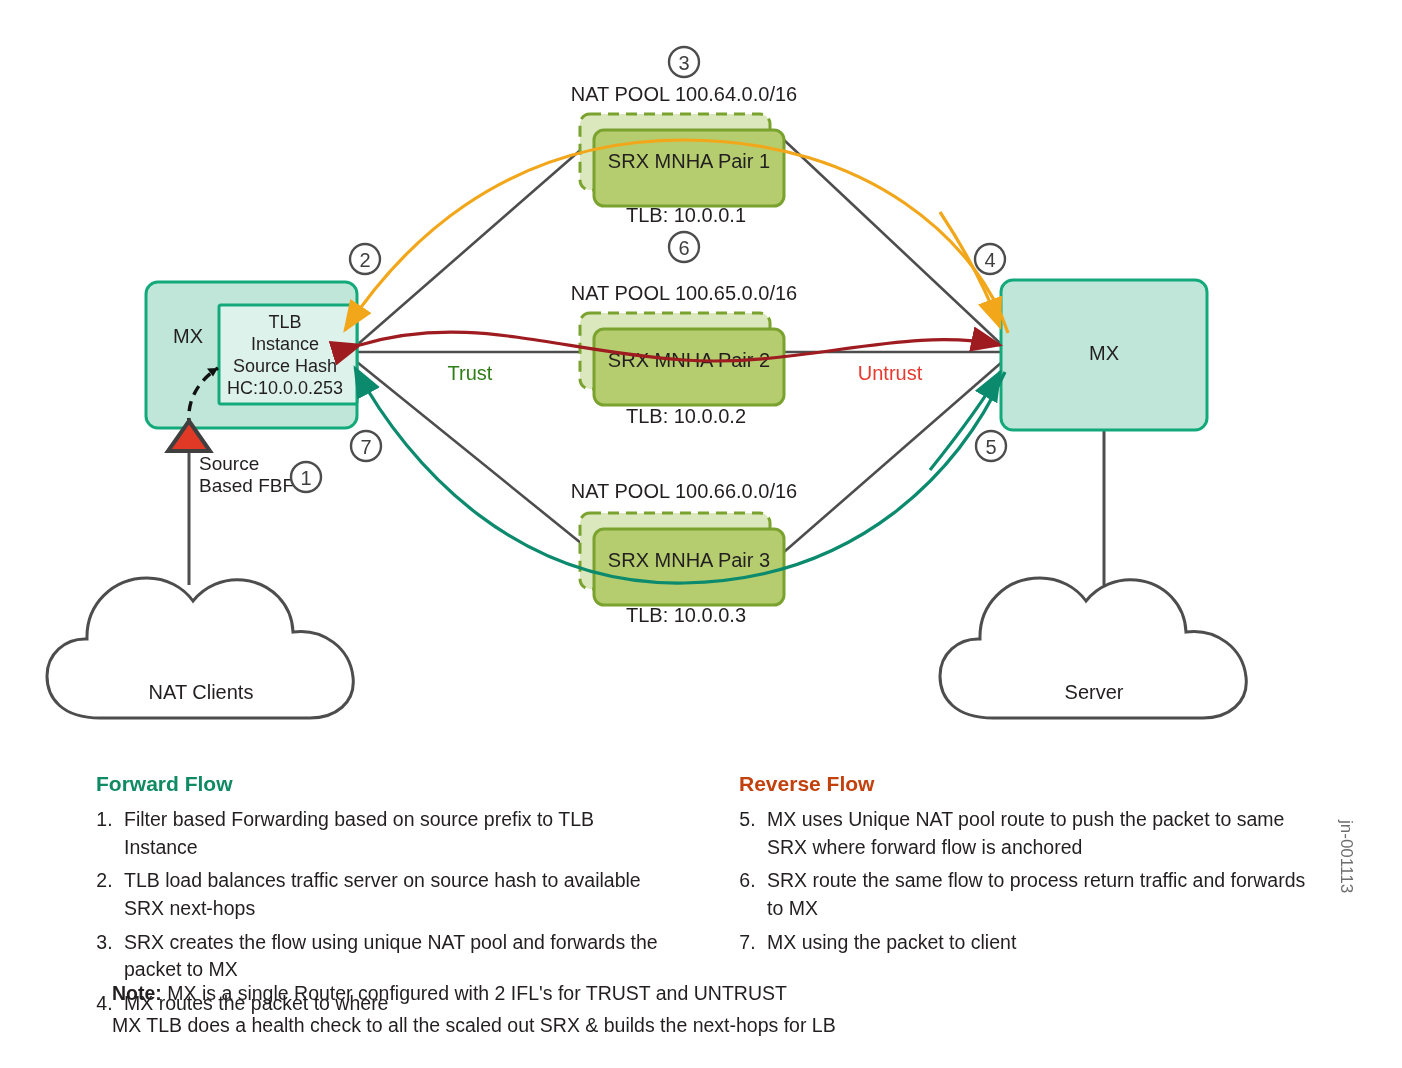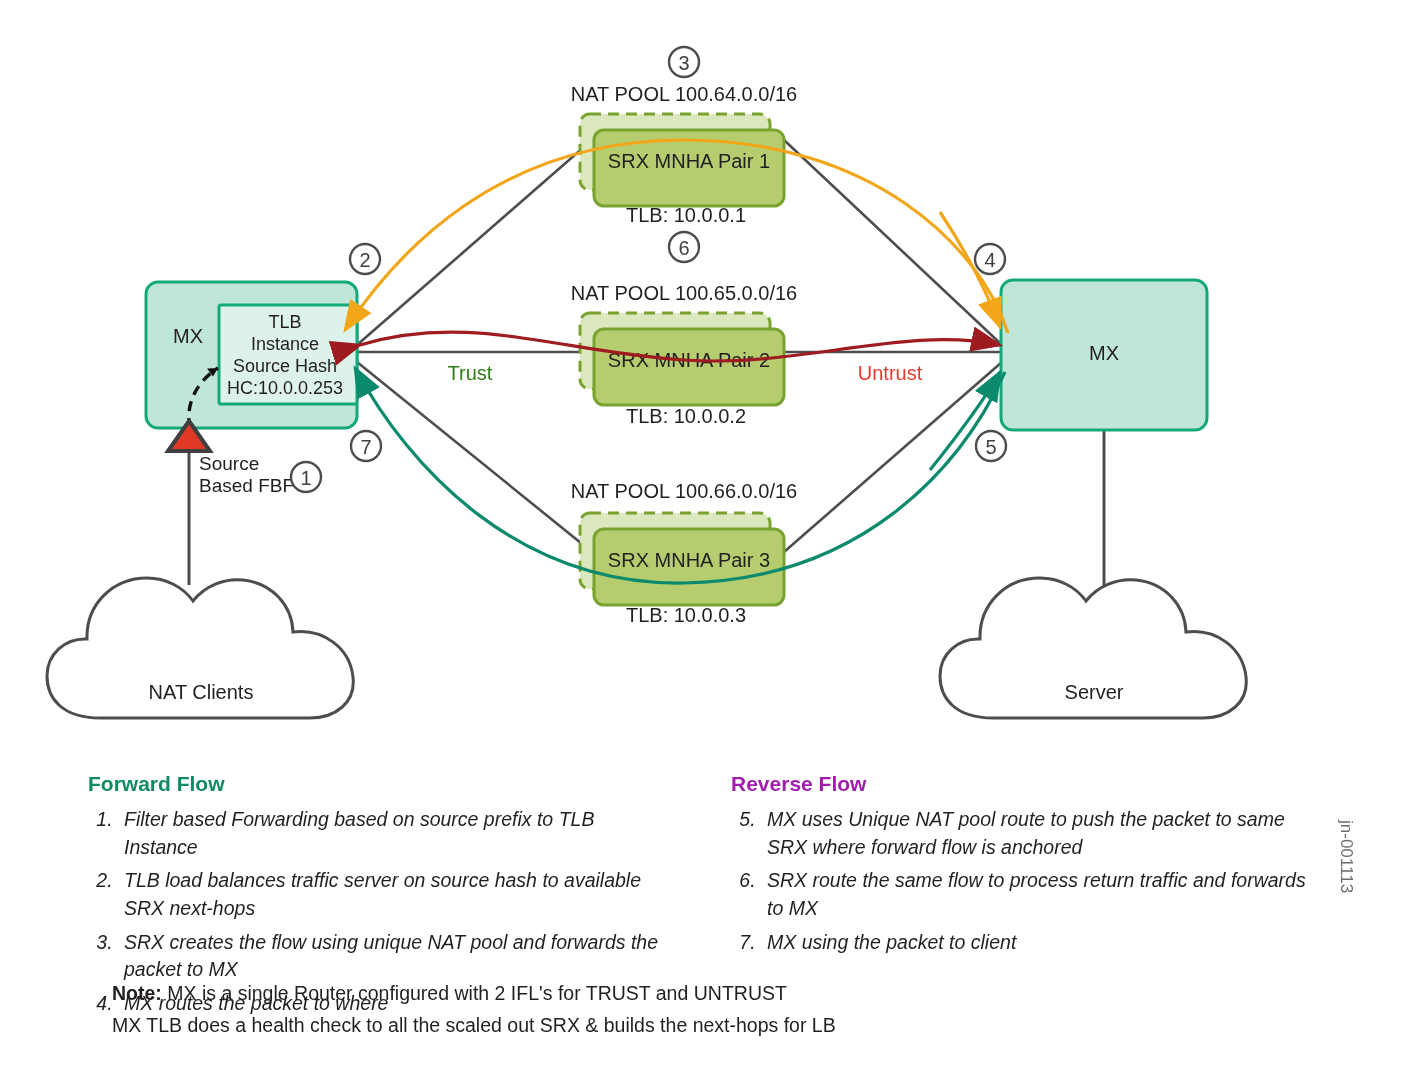--- a/index.html
+++ b/index.html
@@ -38,31 +38,30 @@
     text-anchor: middle;
     dominant-baseline: central;
   }
   .legend {
     position: absolute;
     font-family: "Liberation Sans", sans-serif;
   }
   .legend-title {
     font-size: 21px;
     font-weight: bold;
-    margin: 0 0 10px 0;
+    margin: 0 0 10px 8px;
   }
   .fwd-title { color: #0f8a62; }
-  .rev-title { color: #a21caf; }
+  .rev-title { color: #c2410c; }
   .legend ol {
     margin: 0;
     padding-left: 30px;
     font-size: 19.5px;
     line-height: 1.42;
     color: #231f20;
-    font-style: italic;
   }
   .legend ol li {
     margin-bottom: 6px;
     padding-left: 6px;
   }
   .note-block {
     position: absolute;
     left: 88px;
     top: 978px;
     font-size: 19.5px;

